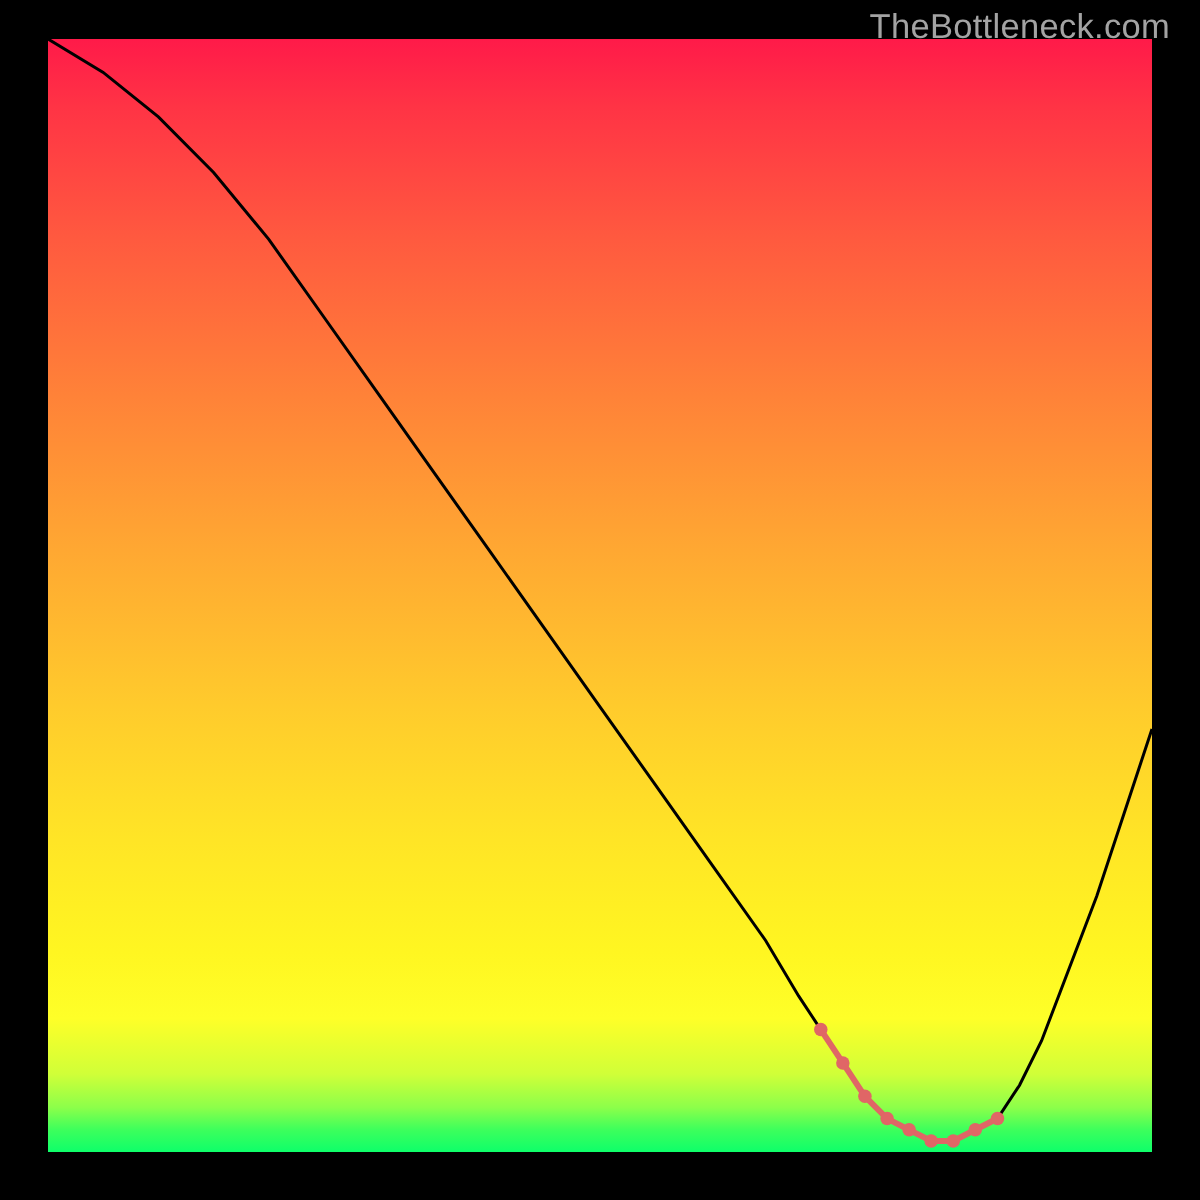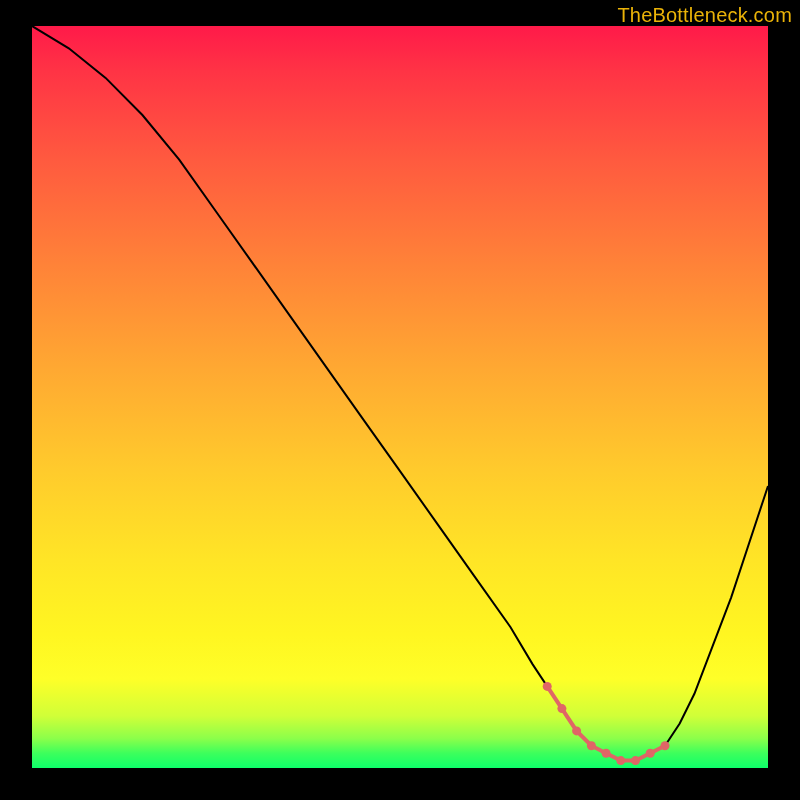--- a/index.html
+++ b/index.html
@@ -1,17 +1,17 @@
 <!DOCTYPE html>
 <html><head>
 <meta charset="utf-8">
 <style>
   * { margin: 0; padding: 0; box-sizing: border-box; }
   body { width: 800px; height: 800px; background: #000; position: relative; font-family: Arial, sans-serif; }
-  .watermark { position: absolute; top: 4px; right: 8px; color: #eab308; font-size: 20px; font-weight: 500; letter-spacing: 0.2px; z-index: 10; }
+  .watermark { position: absolute; top: 4px; right: 20px; color: #a3a3a3; font-size: 23px; font-weight: 500; letter-spacing: 0.2px; z-index: 10; }
   .chart-area { position: absolute; left: 32px; top: 26px; width: 736px; height: 742px; overflow: hidden; }
   .gradient-bg {
     position: absolute; inset: 0;
     background: linear-gradient(to bottom,
       #ff1a49 0%,
       #ff3345 6%,
       #ff5a3f 18%,
       #ff8238 32%,
       #ffa832 46%,
       #ffcb2c 60%,

